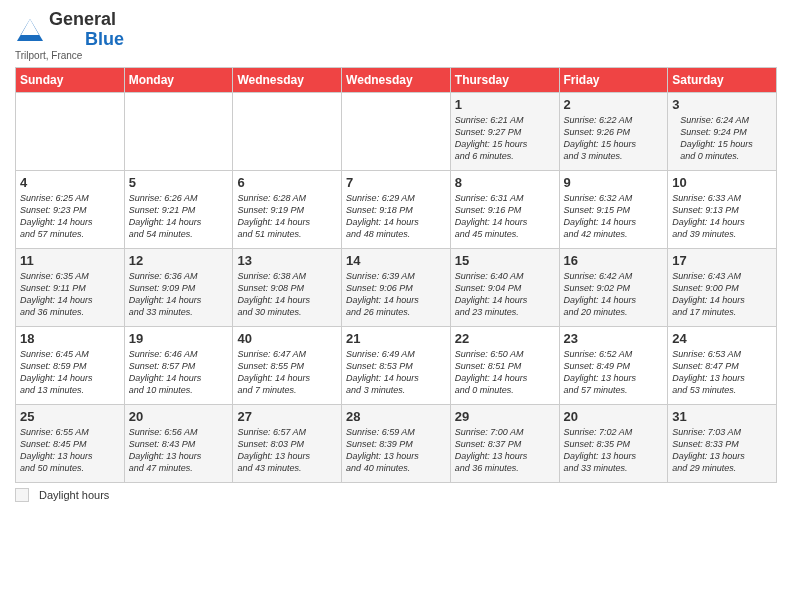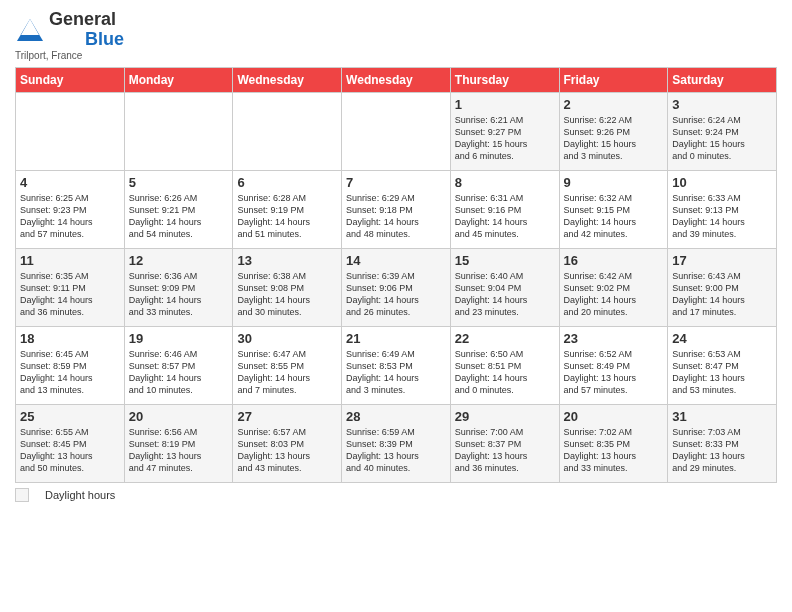--- a/index.html
+++ b/index.html
@@ -89,28 +89,29 @@
       font-size: 13px;
       font-weight: bold;
       color: #333;
       display: block;
       margin-bottom: 2px;
     }
     .day-info {
       font-size: 9px;
       color: #333;
       line-height: 1.35;
+      font-style: italic;
     }
     .empty-cell {
       background: #fff !important;
     }
     .footer {
       display: flex;
       align-items: center;
-      gap: 16px;
+      gap: 10px;
       margin-top: 5px;
     }
     .legend-box {
       width: 14px;
       height: 14px;
       background: #f5f5f5;
       border: 1px solid #ccc;
       display: inline-block;
     }
     .footer-text {
@@ -165,21 +166,21 @@
           </td>
           <td>
             <span class="day-number">2</span>
             <div class="day-info" style="white-space: pre-line;">Sunrise: 6:22 AM
 Sunset: 9:26 PM
 Daylight: 15 hours
 and 3 minutes.</div>
           </td>
           <td>
             <span class="day-number">3</span>
-            <div class="day-info" style="white-space: pre-line;">Sunrise: 6:24 AM
+            <div class="day-info" style="white-space: pre-line; margin-left: 8px;">Sunrise: 6:24 AM
 Sunset: 9:24 PM
 Daylight: 15 hours
 and 0 minutes.</div>
           </td>
         </tr>
         <tr>
           <td>
             <span class="day-number">4</span>
             <div class="day-info" style="white-space: pre-line;">Sunrise: 6:25 AM
 Sunset: 9:23 PM
@@ -289,21 +290,21 @@
 and 13 minutes.</div>
           </td>
           <td>
             <span class="day-number">19</span>
             <div class="day-info" style="white-space: pre-line;">Sunrise: 6:46 AM
 Sunset: 8:57 PM
 Daylight: 14 hours
 and 10 minutes.</div>
           </td>
           <td>
-            <span class="day-number">30</span>
+            <span class="day-number">40</span>
             <div class="day-info" style="white-space: pre-line;">Sunrise: 6:47 AM
 Sunset: 8:55 PM
 Daylight: 14 hours
 and 7 minutes.</div>
           </td>
           <td>
             <span class="day-number">21</span>
             <div class="day-info" style="white-space: pre-line;">Sunrise: 6:49 AM
 Sunset: 8:53 PM
 Daylight: 14 hours
@@ -335,21 +336,21 @@
           <td>
             <span class="day-number">25</span>
             <div class="day-info" style="white-space: pre-line;">Sunrise: 6:55 AM
 Sunset: 8:45 PM
 Daylight: 13 hours
 and 50 minutes.</div>
           </td>
           <td>
             <span class="day-number">20</span>
             <div class="day-info" style="white-space: pre-line;">Sunrise: 6:56 AM
-Sunset: 8:19 PM
+Sunset: 8:43 PM
 Daylight: 13 hours
 and 47 minutes.</div>
           </td>
           <td>
             <span class="day-number">27</span>
             <div class="day-info" style="white-space: pre-line;">Sunrise: 6:57 AM
 Sunset: 8:03 PM
 Daylight: 13 hours
 and 43 minutes.</div>
           </td>

